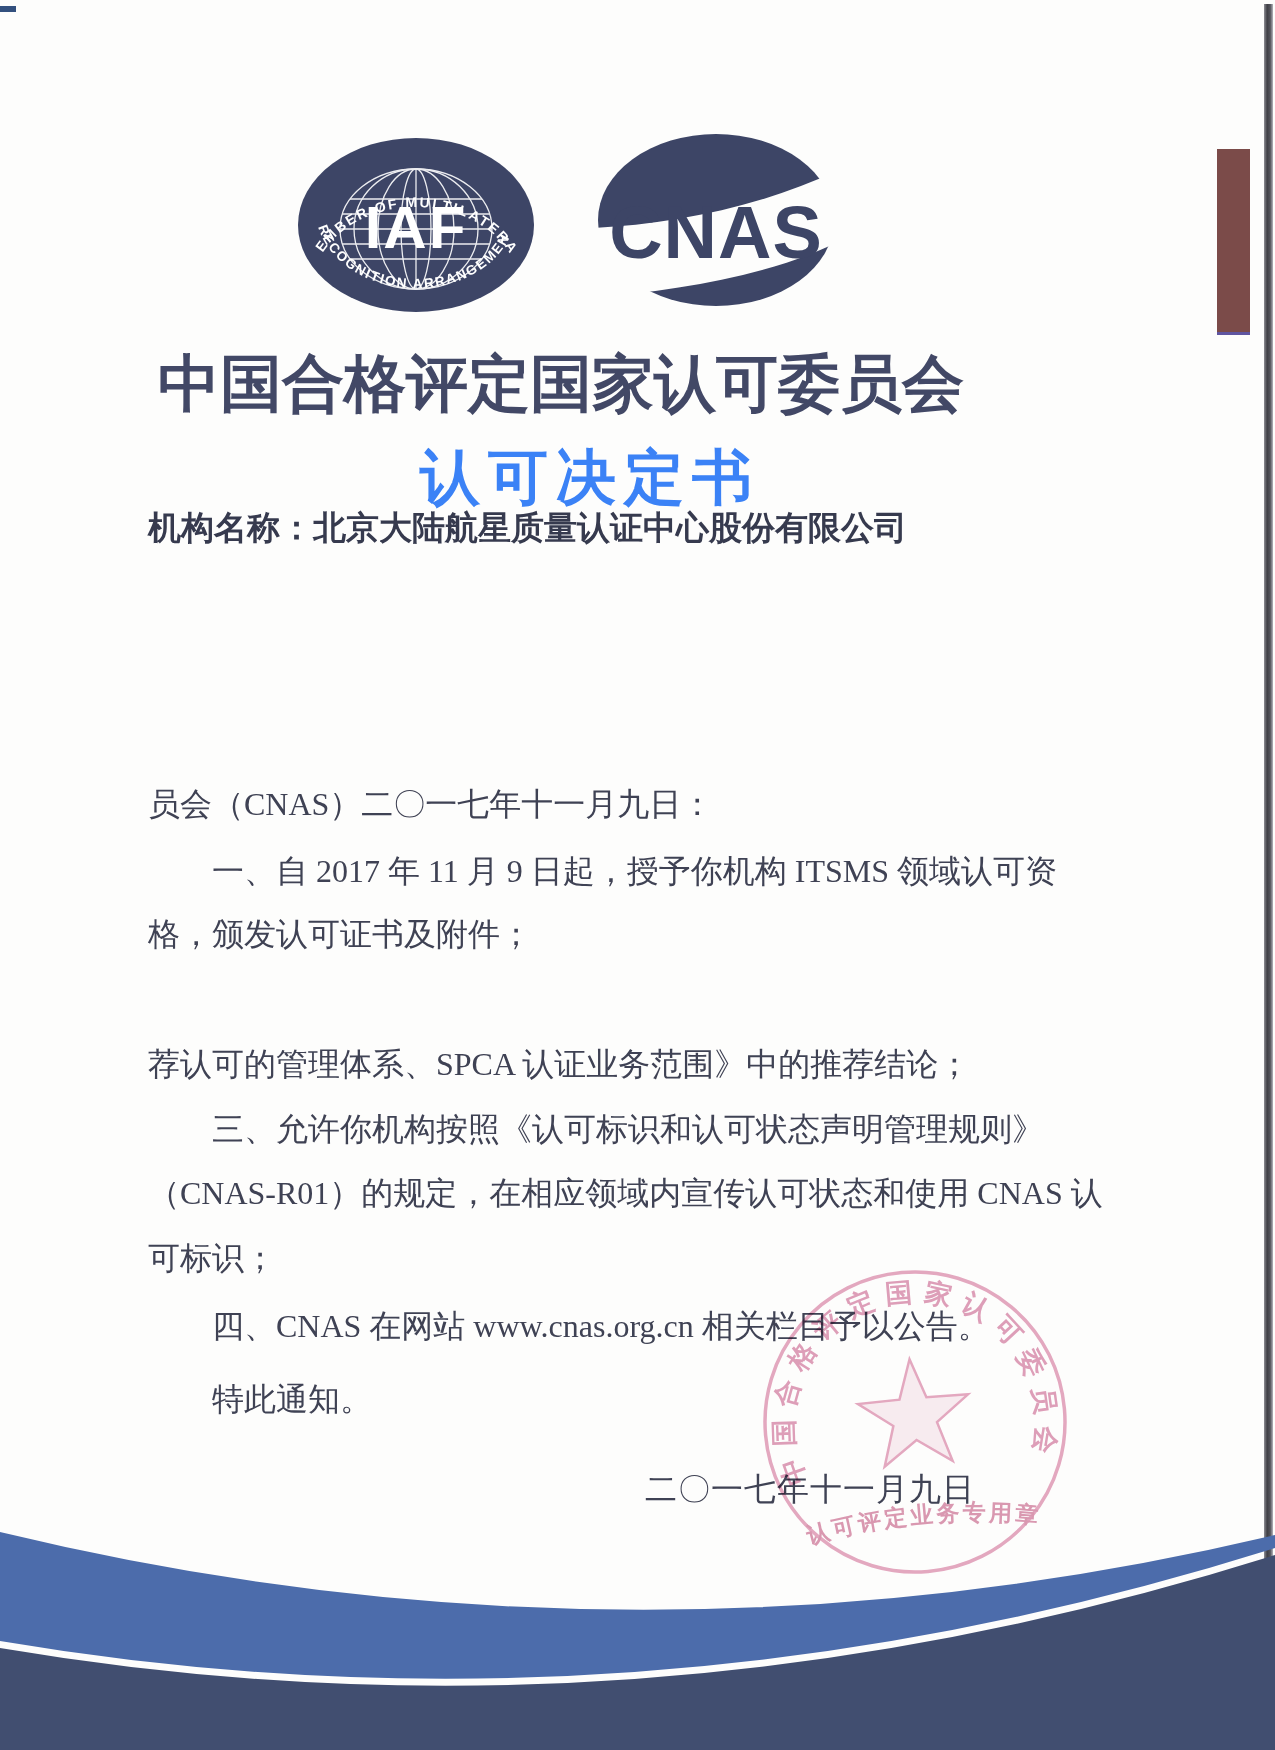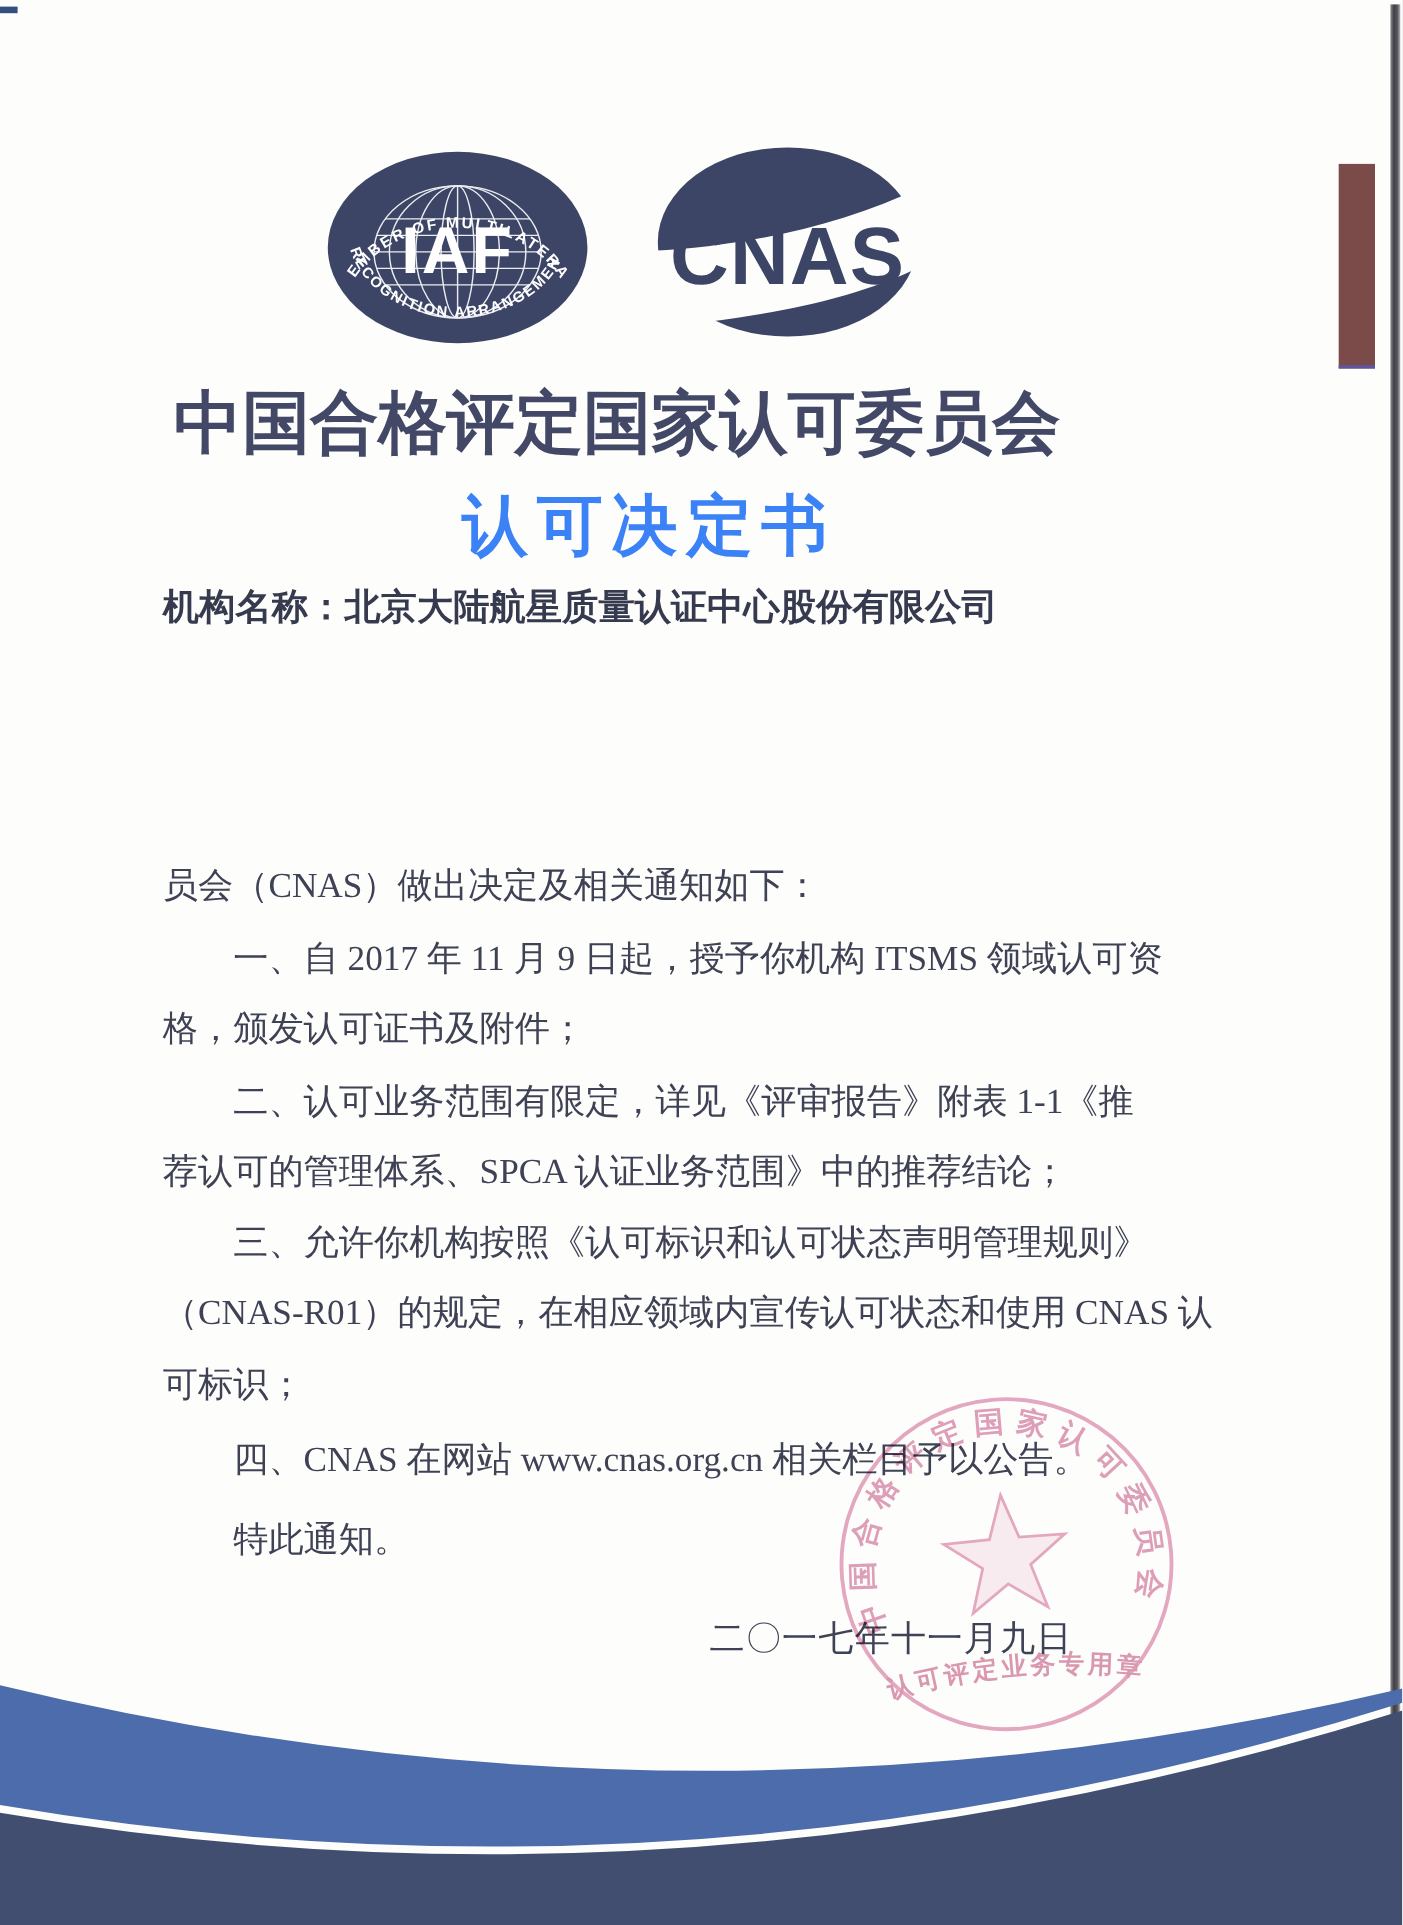--- a/index.html
+++ b/index.html
@@ -23,21 +23,21 @@
     position:absolute;left:158px;top:342px;width:960px;
     font-family:"Liberation Sans", sans-serif;font-weight:900;
     font-size:62px;letter-spacing:0px;color:#424866;white-space:nowrap;
   }
   .doc-subtitle{
     position:absolute;left:420px;top:438px;
     font-family:"Liberation Sans", sans-serif;font-weight:900;
     font-size:60px;letter-spacing:8px;color:#3b82f6;white-space:nowrap;
   }
   
-  .field-line{position:absolute;left:148px;font-size:33px;font-weight:bold;color:#363a4e;white-space:nowrap;margin-top:24px;}
+  .field-line{position:absolute;left:148px;font-size:33px;font-weight:bold;color:#363a4e;white-space:nowrap;}
   .field-org{top:506px;}
   .field-reg{top:578px;}
   
   .bline{position:absolute;left:148px;width:980px;font-size:32px;color:#3f4254;white-space:nowrap;}
   .ind{padding-left:64px;}
   .date-line{position:absolute;left:645px;top:1468px;font-size:32px;letter-spacing:1px;color:#3f4254;white-space:nowrap;}
   
   .stamp{position:absolute;left:755px;top:1262px;width:320px;height:320px;mix-blend-mode:multiply;opacity:.92;}
   
   .footer-wave{position:absolute;left:0;top:1525px;width:1275px;height:225px;}
@@ -85,24 +85,23 @@
       <path d="M 0,96 C 80,92 170,74 244,38 L 244,110 C 170,146 80,158 0,166 Z" fill="#fdfdfc"></path>
       <text x="122" y="126" text-anchor="middle" font-family="Liberation Sans, sans-serif" font-size="74" font-weight="900" fill="#3d4566" letter-spacing="1">CNAS</text>
     </svg>
   </div>
 
   <div class="doc-title">中国合格评定国家认可委员会</div>
   <div class="doc-subtitle">认可决定书</div>
 
   <div class="field-line field-org"><span>机构名称：</span><span>北京大陆航星质量认证中心股份有限公司</span></div>
 
-  <div class="bline" style="top:783px">员会（CNAS）做出决定及相关通知如下：</div>
+  <div class="bline" style="top:783px">员会（CNAS）二〇一七年十一月九日：</div>
   <div class="bline ind" style="top:850px">一、自 2017 年 11 月 9 日起，授予你机构 ITSMS 领域认可资</div>
   <div class="bline" style="top:913px">格，颁发认可证书及附件；</div>
-  <div class="bline ind" style="top:980px">二、认可业务范围有限定，详见《评审报告》附表 1-1《推</div>
   <div class="bline" style="top:1043px">荐认可的管理体系、SPCA 认证业务范围》中的推荐结论；</div>
   <div class="bline ind" style="top:1108px">三、允许你机构按照《认可标识和认可状态声明管理规则》</div>
   <div class="bline" style="top:1172px">（CNAS-R01）的规定，在相应领域内宣传认可状态和使用 CNAS 认</div>
   <div class="bline" style="top:1237px">可标识；</div>
   <div class="bline ind" style="top:1305px">四、CNAS 在网站 www.cnas.org.cn 相关栏目予以公告。</div>
   <div class="bline ind" style="top:1378px">特此通知。</div>
 
   <div class="date-line">二〇一七年十一月九日</div>
 
   <svg class="stamp" viewBox="0 0 320 320">

